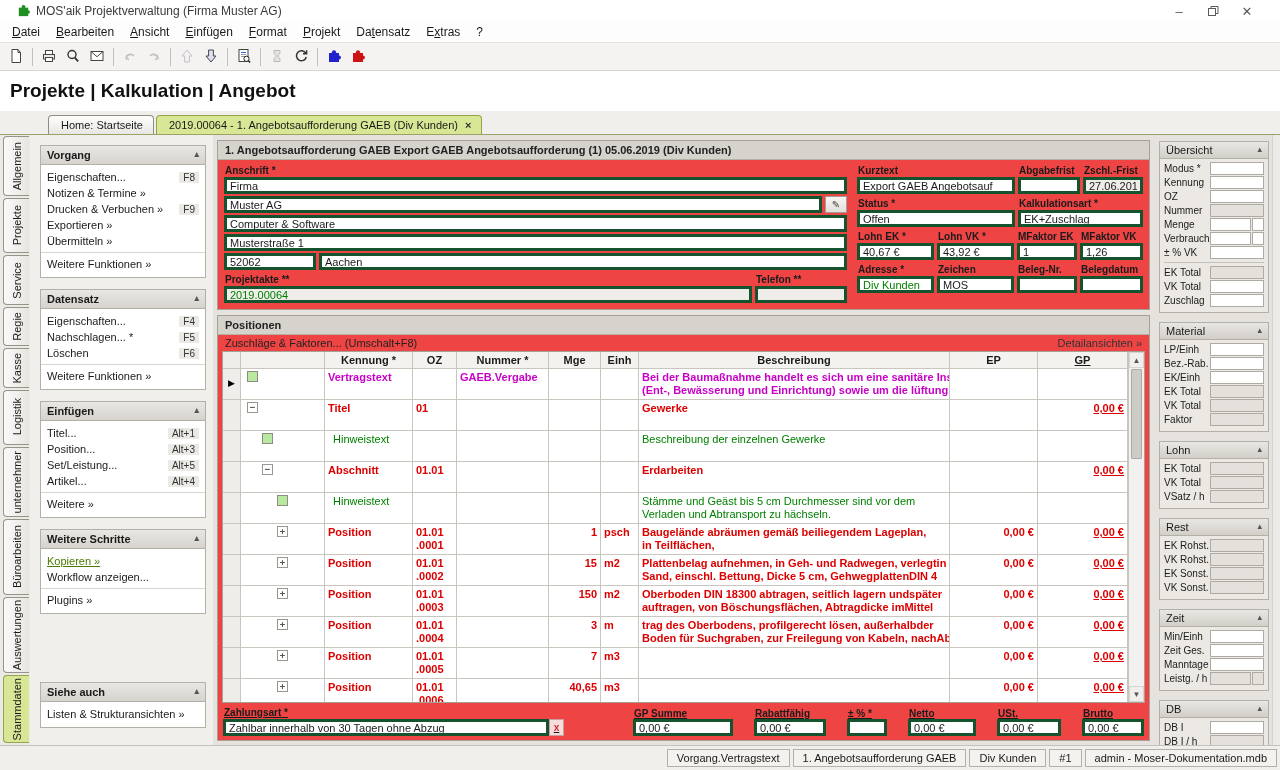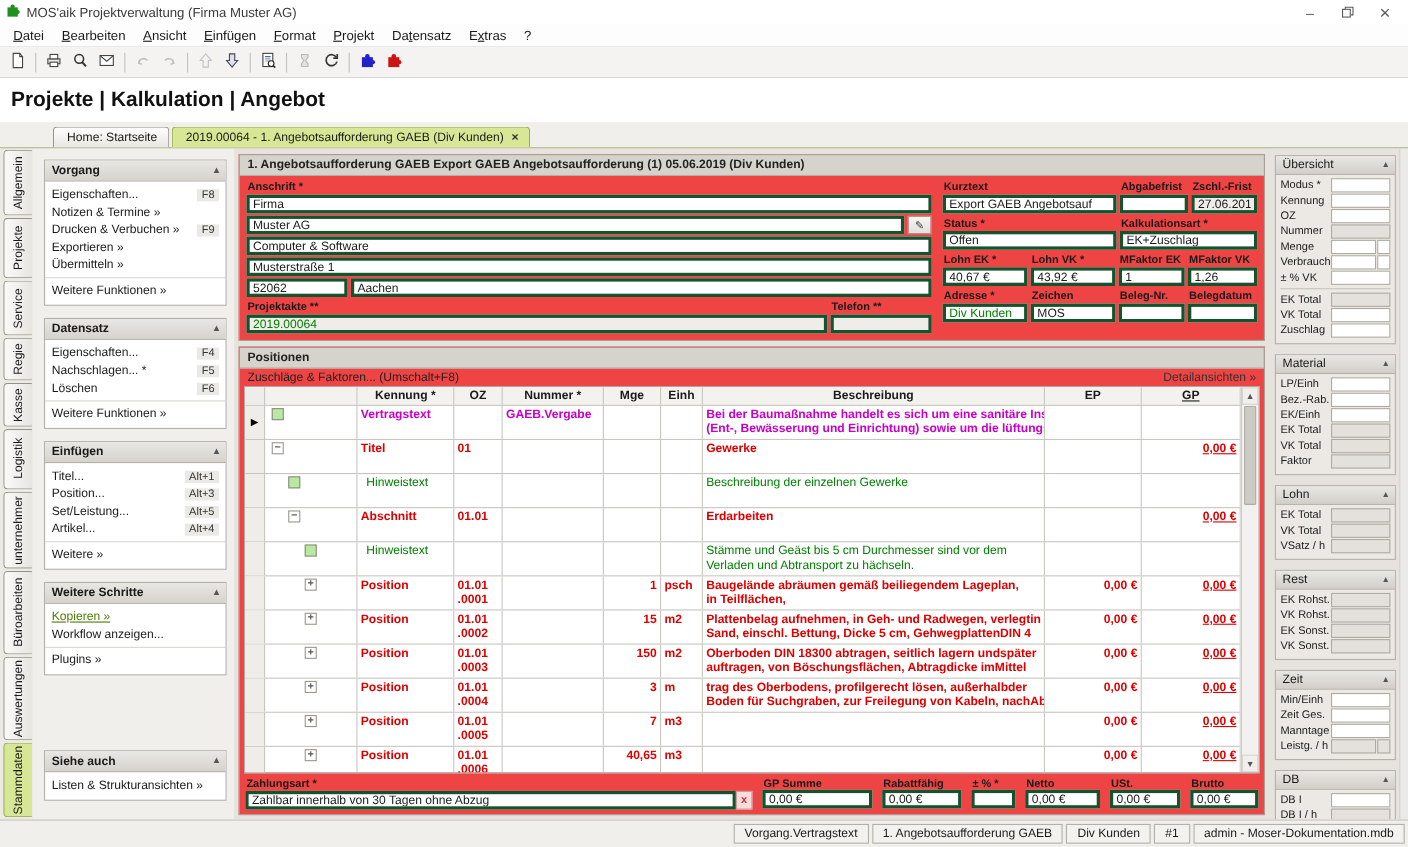--- a/index.html
+++ b/index.html
@@ -1,21 +1,21 @@
 <!DOCTYPE html>
 <html><head>
 <meta charset="utf-8">
 <style>
   * { box-sizing: border-box; margin: 0; padding: 0; }
   html,body { width:1280px; height:770px; overflow:hidden; }
   body { font-family:"Liberation Sans", sans-serif; font-size:11px; color:#1a1a1a; background:#fff; }
   .app { width:1280px; height:770px; display:flex; flex-direction:column; background:#fff; }
 
   
-  .titlebar { height:22px; display:flex; align-items:center; padding:0 4px; background:#fff; flex:0 0 auto; }
+  .titlebar { height:22px; display:flex; align-items:center; padding:0 16px; background:#fff; flex:0 0 auto; }
   .titlebar .ttext { margin-left:5px; font-size:12px; color:#3a3a3a; }
   .wincontrols { margin-left:auto; display:flex; }
   .winbtn { width:34px; height:20px; display:flex; align-items:center; justify-content:center; color:#5a5a5a; font-size:13px; }
   .winbtn svg { display:block; }
 
   
   .menubar { height:21px; display:flex; align-items:center; padding:0 4px; background:#fdfdfd; border-bottom:1px solid #e4e4e4; flex:0 0 auto; }
   .menu-item { padding:2px 8px; font-size:12px; }
   .menu-item u { text-decoration:underline; }
 
@@ -101,21 +101,21 @@
   .chk { width:11px; height:11px; background:#b9e9a1; border:1px solid #8e8b84; flex:0 0 auto; }
   .pm  { width:11px; height:11px; background:#fff; border:1px solid #9a978f; color:#555; font:bold 9px/9px "DejaVu Sans Mono",monospace; text-align:center; flex:0 0 auto; }
 
   
   .vscroll { width:16px; flex:0 0 auto; background:#f2f1ef; border-left:1px solid #c9c6c0; display:flex; flex-direction:column; }
   .sarrow { height:16px; display:flex; align-items:center; justify-content:center; font-size:8px; color:#555; background:#f0efec; border:1px solid #d6d4cf; }
   .sthumb { height:90px; margin:1px 2px; background:#cdcbc6; border:1px solid #aeaca6; border-radius:1px; }
   .strack { flex:1 1 auto; }
 
   
-  .pfoot { flex:0 0 auto; display:flex; gap:9px; padding:2px 5px 4px 5px; align-items:flex-start; }
+  .pfoot { flex:0 0 auto; display:flex; gap:21px; padding:2px 5px 4px 5px; align-items:flex-end;text-decoration:underline; }
   .zwrap { flex:1 1 auto; }
   .zfield { display:flex; }
   .xbtn { width:15px; height:17px; flex:0 0 auto; background:#f6dddd; border:1px solid #cf9a9a; color:#d03030; font-size:10px; font-weight:bold; display:flex; align-items:center; justify-content:center; }
   .tot { flex:0 0 auto; }
   .tot .flabel { padding-bottom:0; }
 
   
   .inspector { width:118px; flex:0 0 auto; background:#e6e3de; padding:6px 3px 4px 5px; overflow:hidden; }
   .ibox { border:1px solid #b3b0a8; background:#ece9e4; margin-bottom:9px; }
   .ibox-h { background:linear-gradient(#e9e7e3,#d2cfc9); padding:2px 6px; font-size:11px; border-bottom:1px solid #b3b0a8; display:flex; }
@@ -764,21 +764,21 @@
         <div class="pfoot" id="pfoot">
           <div class="zwrap">
             <div class="flabel">Zahlungsart *</div>
             <div class="zfield">
               <input class="field" readonly="" value="Zahlbar innerhalb von 30 Tagen ohne Abzug" style="">
               <span class="xbtn">
                   <span>x</span>
                 </span>
             </div>
           </div>
-        <div class="tot" style="width: 100px;">
+        <div class="tot" style="width: 100px; margin-left: 48px;">
               <div class="flabel">GP Summe</div>
               <input class="field" readonly="" value="0,00 €" style="">
             </div>
             <div class="tot" style="width: 72px;">
               <div class="flabel">Rabattfähig</div>
               <input class="field" readonly="" value="0,00 €" style="">
             </div>
             <div class="tot" style="width: 40px;">
               <div class="flabel">± % *</div>
               <input class="field" readonly="" value="" style="">

